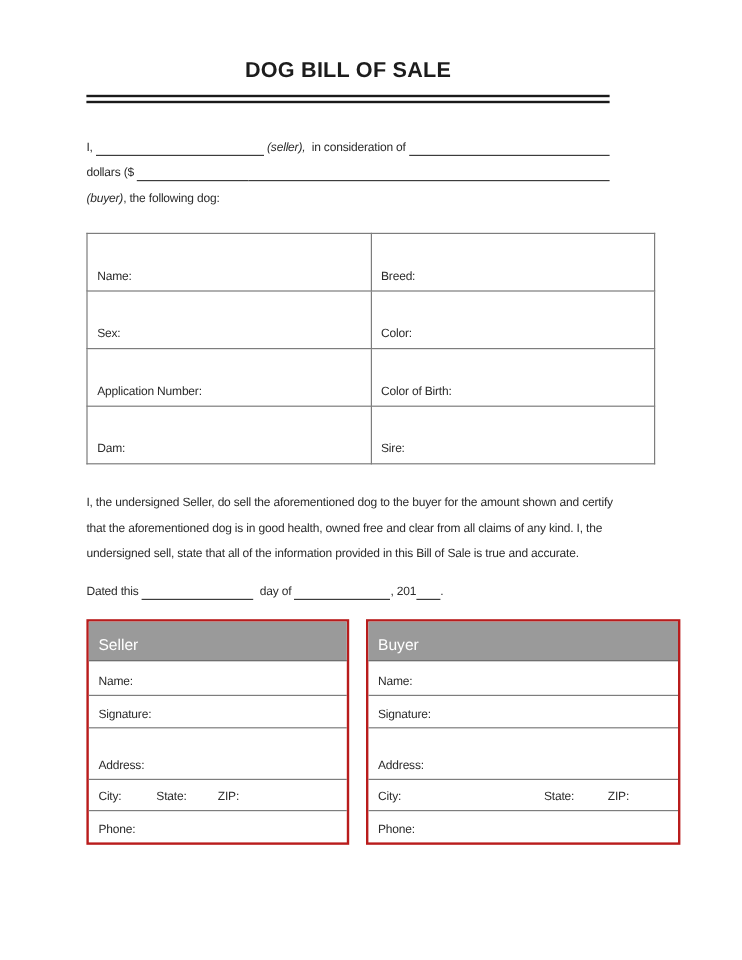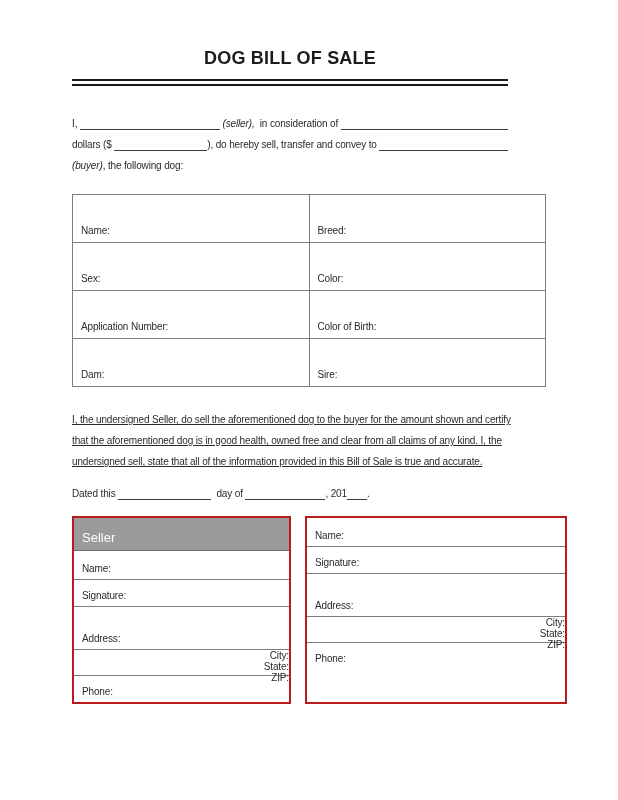--- a/index.html
+++ b/index.html
@@ -48,21 +48,21 @@
     table-layout:fixed;
   }
   .dog-table td {
     border:1px solid #7d7d7d;
     height:41px;
     vertical-align:bottom;
     padding:0 0 6px 8px;
     font-size:10px; letter-spacing:-0.15px;
   }
 
-  .para { margin:22px 72px 0 72px; line-height:21px;text-decoration:underline; }
+  .para { margin:22px 72px 0 72px; line-height:21px; }
   .para div { white-space:pre; }
   .para.second { margin-top:10px; }
 
   .dated { margin:11px 72px 0 72px; }
 
   .parties { margin:12px 0 0 72px; display:flex; gap:14px; }
   .party { border:2px solid #b91c1c; background:#ffffff; }
   .party.seller-box { width:215px; }
   .party.buyer-box { width:258px; }
   .party-header {
@@ -75,21 +75,21 @@
     padding:0 0 5px 8px;
   }
   .prow {
     display:flex; align-items:flex-end;
     box-sizing:border-box;
     padding:0 0 5px 8px;
     font-size:10px; letter-spacing:-0.15px;
     border-top:1px solid #7d7d7d;
   }
   .prow.first { border-top:none; }
-  .h-28 { height:28px; } .h-27 { height:27px; } .h-43 { height:43px; } .h-26 { height:26px;flex-direction:column; }
+  .h-28 { height:28px; } .h-27 { height:27px; } .h-43 { height:43px; } .h-26 { height:26px; }
   .csz .state { margin-left:29px; }
   .csz .zip   { margin-left:26px; }
   .buyer-box .csz .state { margin-left:119px; }
   .buyer-box .csz .zip   { margin-left:28px; }
 </style>
 </head>
 <body>
 
 <div class="page">
 
@@ -100,21 +100,20 @@
     <div class="fill-line">
       <span>I, </span>
       <div class="blank b-140"></div>
       <span class="it"> (seller), </span>
       <span> in consideration of </span>
       <div class="blank b-flex"></div>
     </div>
     <div class="fill-line">
       <span>dollars ($ </span>
       <div class="blank b-93"></div>
-      <span>), do hereby sell, transfer and convey to </span>
       <div class="blank b-flex"></div>
     </div>
     <div class="fill-line">
       <span class="it">(buyer)</span>
       <span>, the following dog:</span>
     </div>
   </div>
 
   <table class="dog-table">
     <tbody>
@@ -175,20 +174,23 @@
         <span class="city">City:</span>
         <span class="state">State:</span>
         <span class="zip">ZIP:</span>
       </div>
       <div class="prow h-27">
         <span>Phone:</span>
       </div>
     </div>
 
     <div class="party buyer-box">
+      <div class="party-header">
+        <span>Buyer</span>
+      </div>
       <div class="prow first h-28">
         <span>Name:</span>
       </div>
       <div class="prow h-27">
         <span>Signature:</span>
       </div>
       <div class="prow h-43">
         <span>Address:</span>
       </div>
       <div class="prow h-26 csz">

